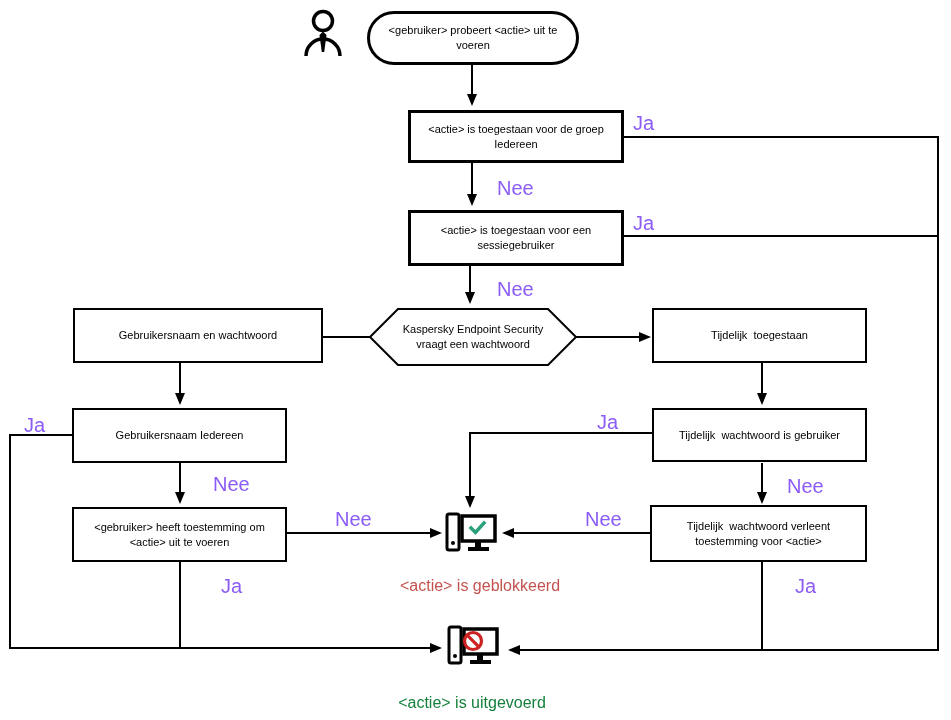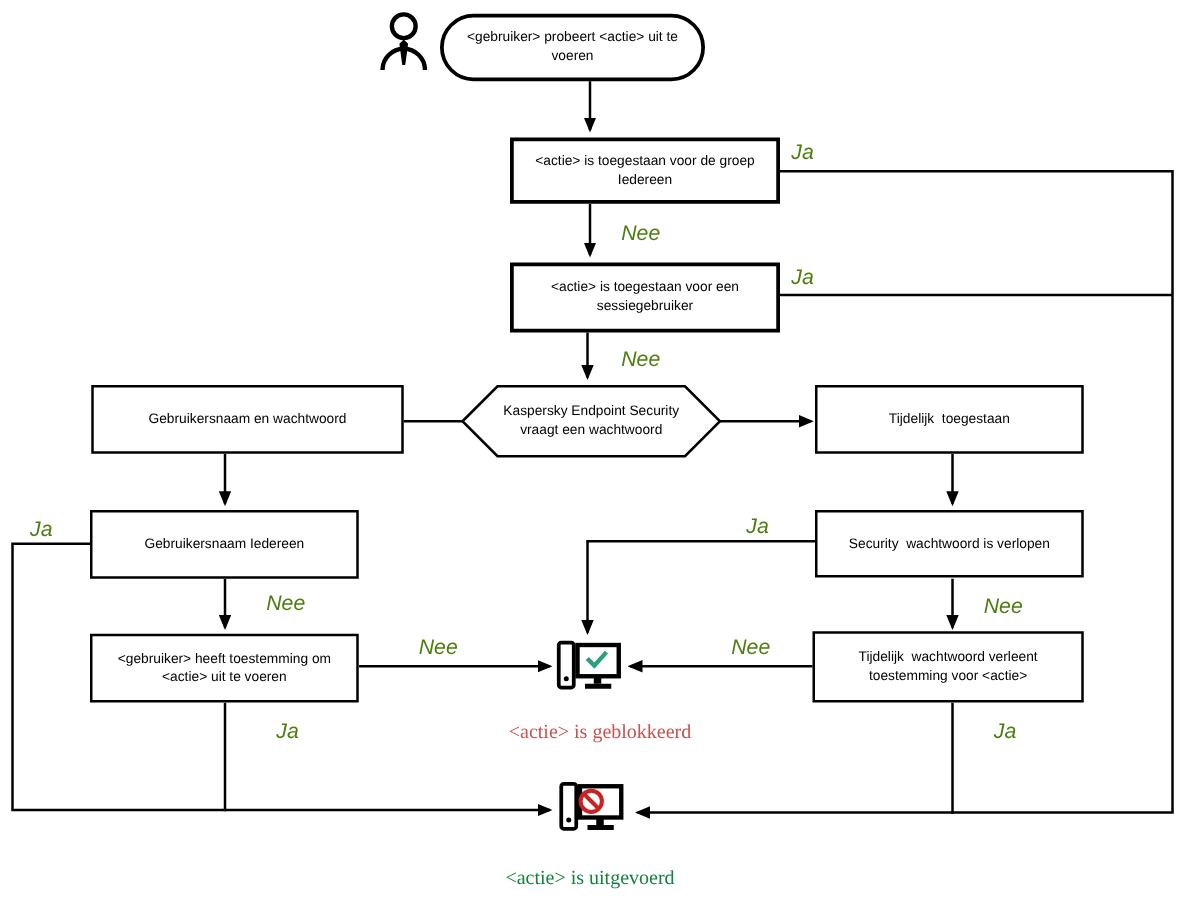--- a/index.html
+++ b/index.html
@@ -13,22 +13,22 @@
     display:flex; align-items:center; justify-content:center;
     text-align:center; font-size:11px; line-height:1.35; color:#000;
     padding:3px 10px; box-sizing:border-box; white-space:pre-wrap;
   }
   .node--thick { border-width:3px;margin-left:46px; }
   .stadium { border-radius:28px; border-width:3px; }
   .hexlabel {
     position:absolute; display:flex; align-items:center; justify-content:center;
     text-align:center; font-size:11px; line-height:1.35; color:#000; white-space:pre-wrap;
   }
-  .edge-label { position:absolute; font-size:17px; color:#4d7c0f;font-style:italic; }
-  .caption { position:absolute; width:300px; text-align:center; font-size:16px;font-family:Liberation Serif, serif; }
+  .edge-label { position:absolute; font-size:20px; color:#8b5cf6; }
+  .caption { position:absolute; width:300px; text-align:center; font-size:16px; }
   .caption--blocked { color:#c4524e; }
   .caption--executed { color:#15803d; }
   .icon-box { position:absolute; }
 </style>
 </head>
 <body>
 
 <div class="canvas">
 
   <svg class="layer" width="951" height="720" viewBox="0 0 951 720" aria-hidden="true">
@@ -60,37 +60,37 @@
   </svg>
 
   <div class="icon-box" style="left:300px; top:8px; width:46px; height:52px;">
     <svg width="46" height="52" viewBox="0 0 46 52">
       <circle cx="23" cy="13" r="9.5" fill="none" stroke="#000" stroke-width="3.5"></circle>
       <path d="M6,48 A17,17 0 0 1 40,48" fill="none" stroke="#000" stroke-width="3.5"></path>
       <polygon points="23,23.5 19.5,27 21.8,44 24.2,44 26.5,27" fill="#000"></polygon>
     </svg>
   </div>
 
-  <div class="node stadium" style="left:352px; top:11px; width:212px; height:54px;">&lt;gebruiker&gt; probeert &lt;actie&gt; uit te voeren</div>
+  <div class="node stadium" style="left:367px; top:11px; width:212px; height:54px;">&lt;gebruiker&gt; probeert &lt;actie&gt; uit te voeren</div>
 
   <div class="node node--thick" style="left:362px; top:110px; width:216px; height:53px;">&lt;actie&gt; is toegestaan voor de groep Iedereen</div>
 
   <div class="node node--thick" style="left:362px; top:210px; width:216px; height:56px;">&lt;actie&gt; is toegestaan voor een sessiegebruiker</div>
 
   <div class="hexlabel" style="left:388px; top:311px; width:170px; height:52px;">Kaspersky Endpoint Security vraagt een wachtwoord</div>
 
   <div class="node" style="left:73px; top:308px; width:250px; height:55px;">Gebruikersnaam en wachtwoord</div>
 
   <div class="node" style="left:72px; top:408px; width:215px; height:55px;">Gebruikersnaam Iedereen</div>
 
   <div class="node" style="left:72px; top:507px; width:215px; height:55px;">&lt;gebruiker&gt; heeft toestemming om &lt;actie&gt; uit te voeren</div>
 
   <div class="node" style="left:652px; top:308px; width:215px; height:55px;">Tijdelijk  toegestaan</div>
 
-  <div class="node" style="left:652px; top:408px; width:215px; height:54px;">Security  wachtwoord is verlopen</div>
+  <div class="node" style="left:652px; top:408px; width:215px; height:54px;">Tijdelijk  wachtwoord is gebruiker</div>
 
   <div class="node" style="left:650px; top:505px; width:217px; height:57px;">Tijdelijk  wachtwoord verleent toestemming voor &lt;actie&gt;</div>
 
   <span class="edge-label" style="left:633px; top:112px;">Ja</span>
   <span class="edge-label" style="left:497px; top:177px;">Nee</span>
   <span class="edge-label" style="left:633px; top:212px;">Ja</span>
   <span class="edge-label" style="left:497px; top:278px;">Nee</span>
   <span class="edge-label" style="left:24px; top:414px;">Ja</span>
   <span class="edge-label" style="left:213px; top:473px;">Nee</span>
   <span class="edge-label" style="left:335px; top:508px;">Nee</span>

